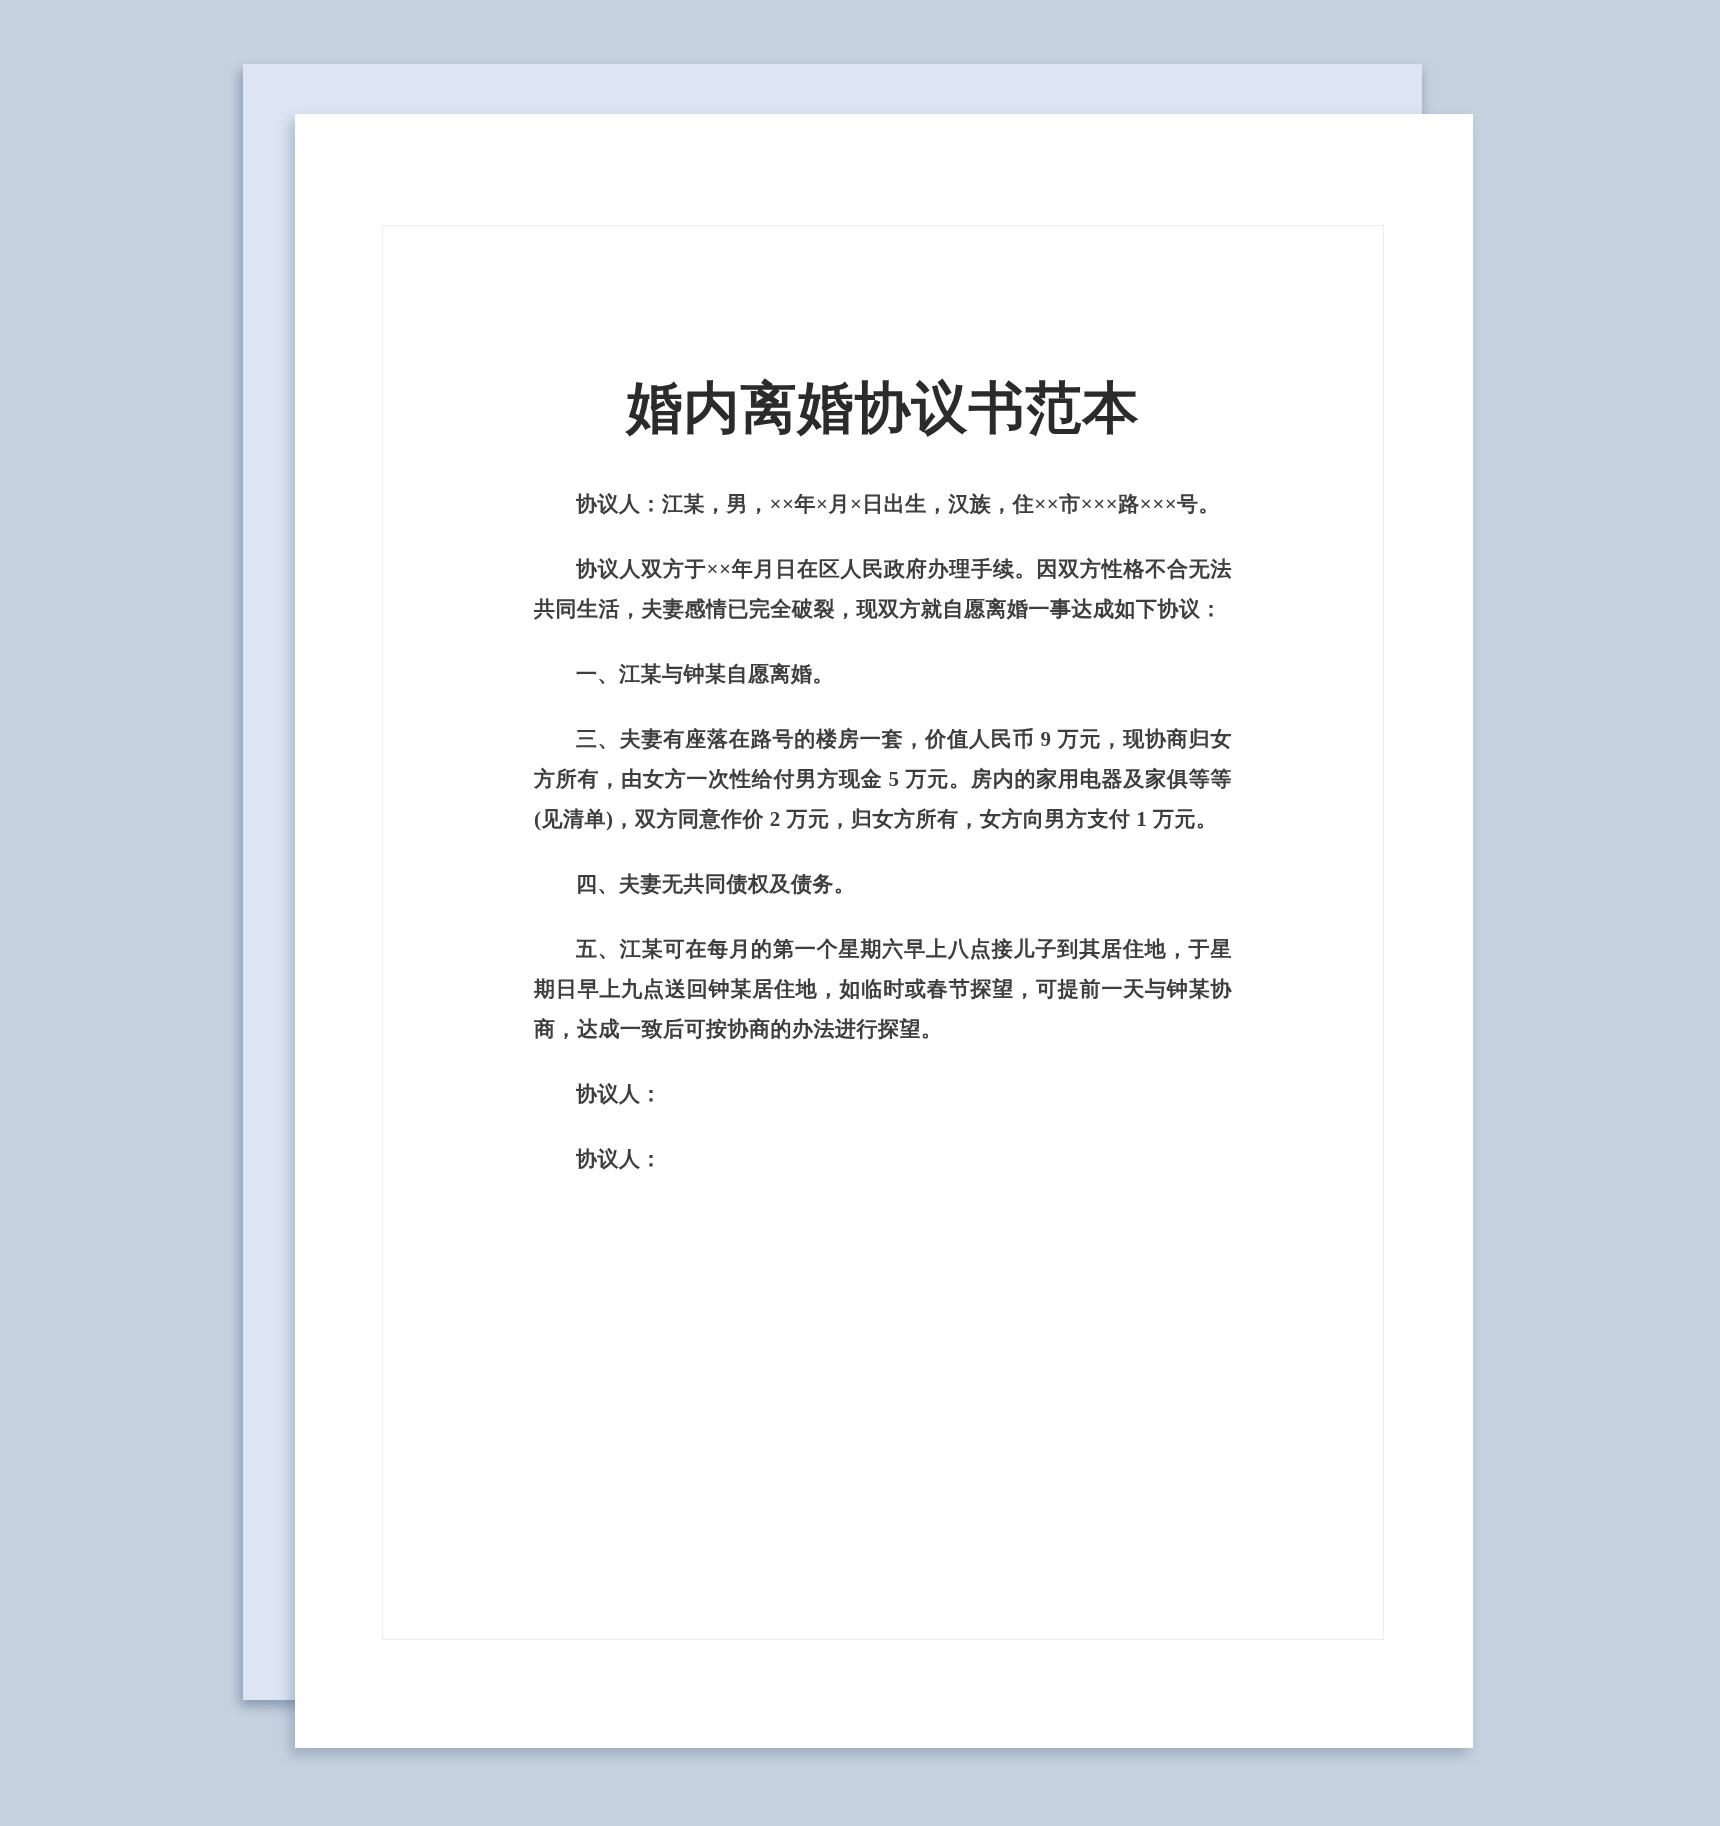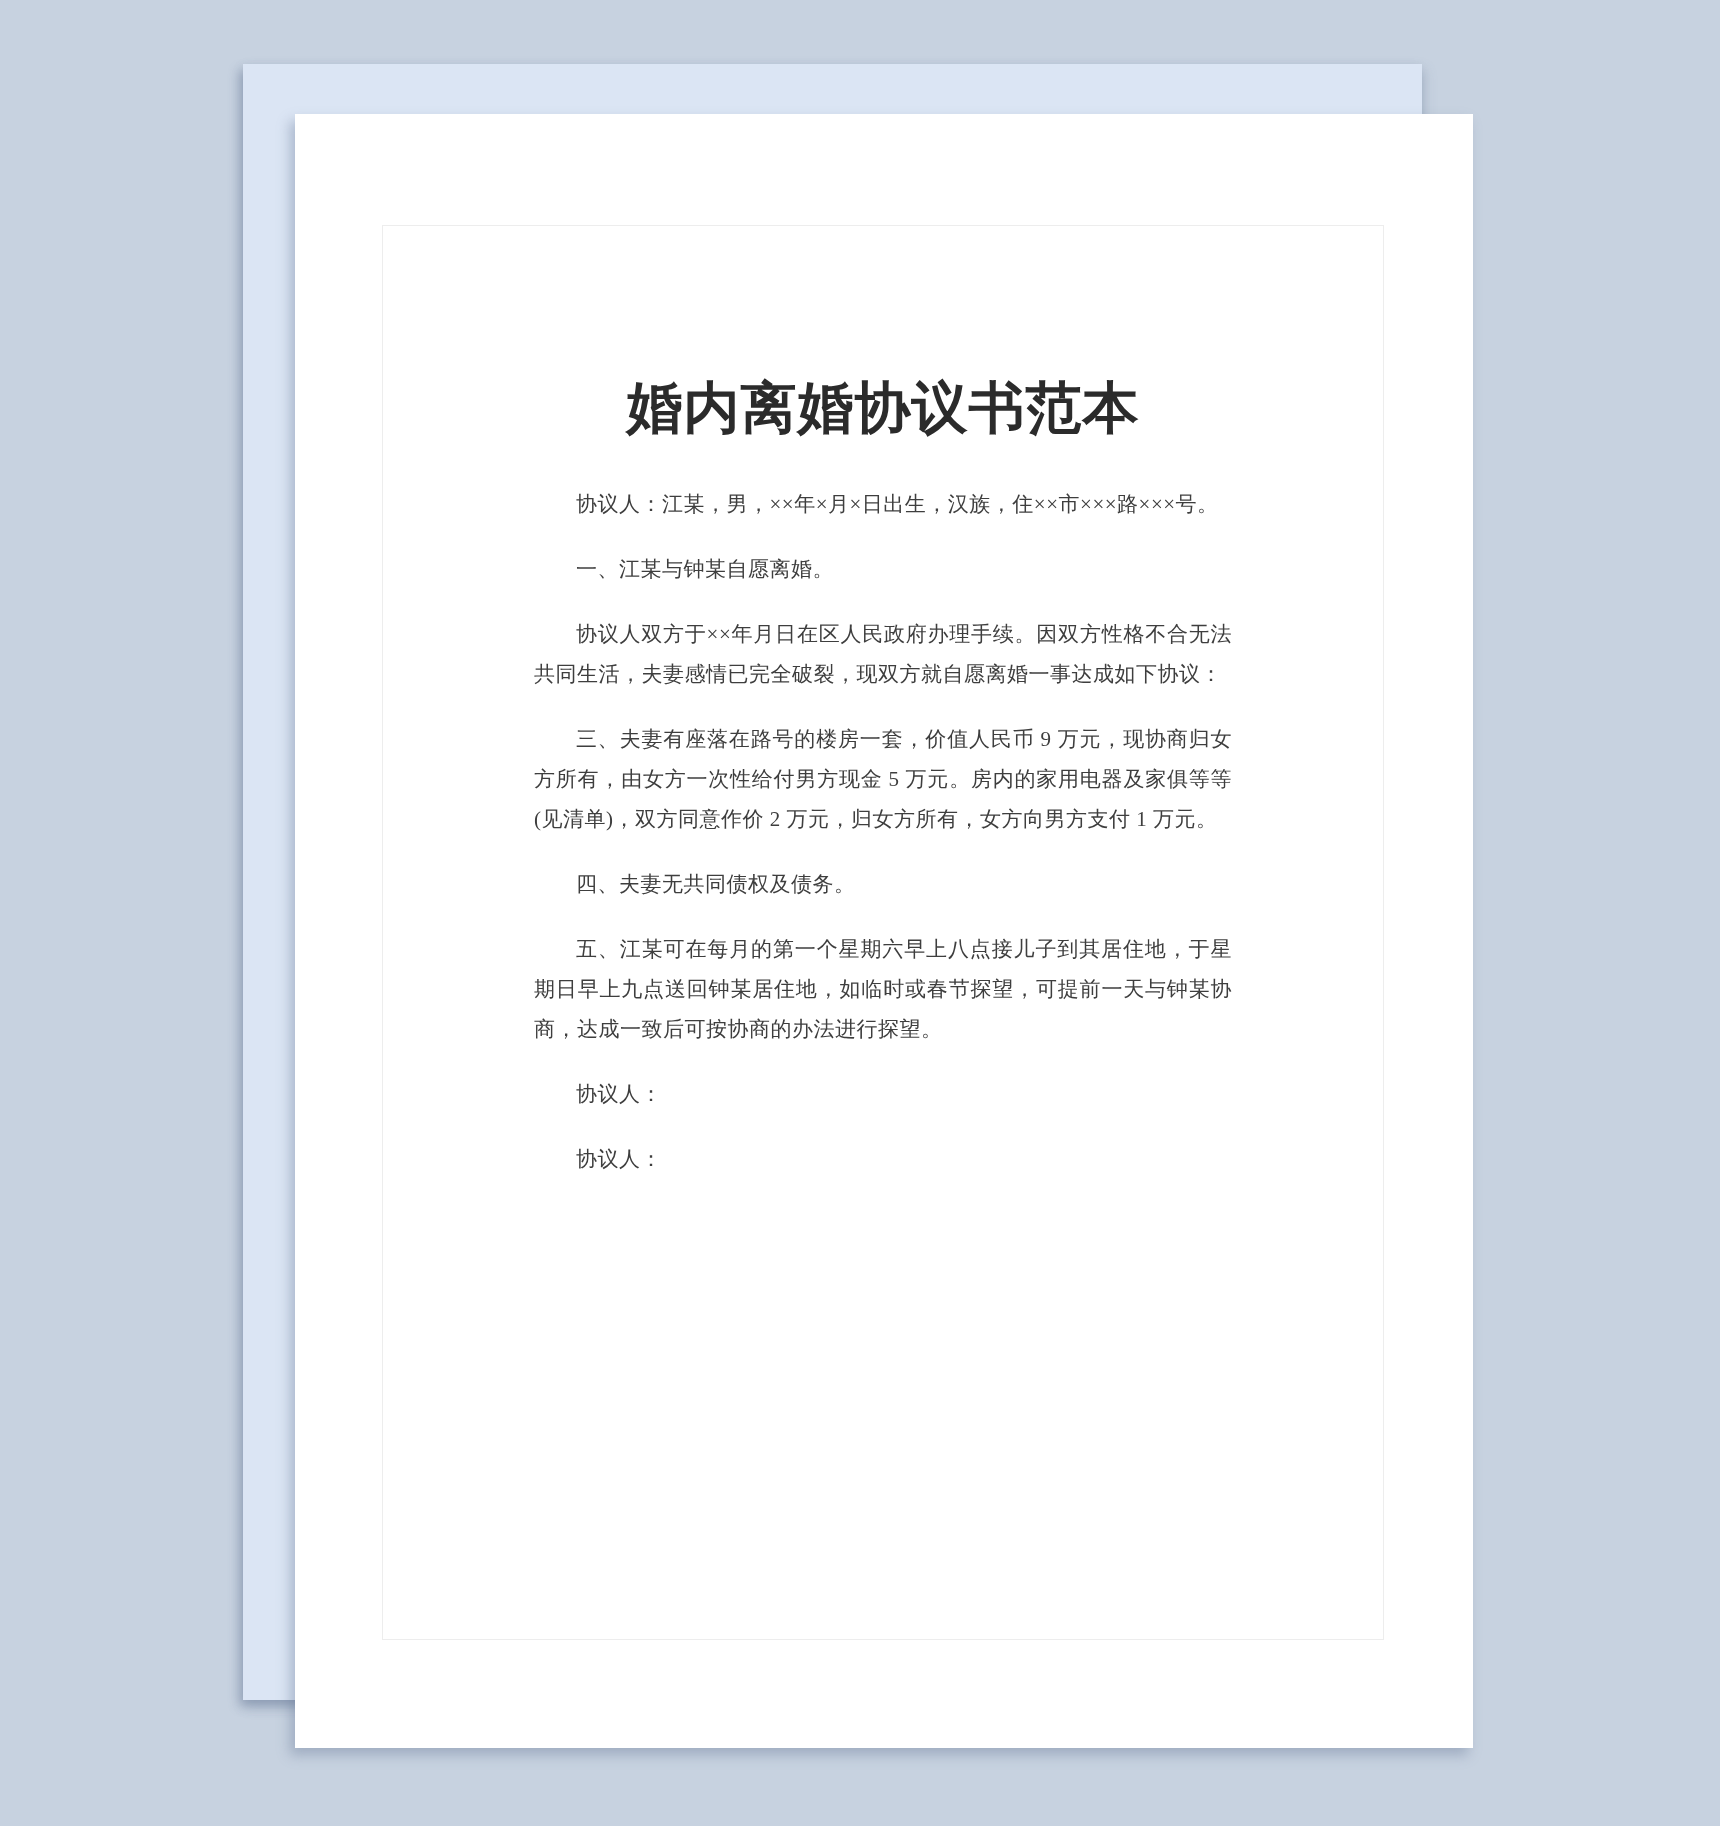--- a/index.html
+++ b/index.html
@@ -62,41 +62,42 @@
     color: #2b2b2b;
     white-space: nowrap;
   }
   .para {
     margin: 0 0 25px 0;
     font-size: 21px;
     line-height: 40px;
     text-indent: 2em;
     text-align: justify;
     letter-spacing: 0.5px;
+    font-weight: bold;
   }
   .sig {
     text-align: left;
   }
 </style>
 </head>
 <body>
 
 <div class="canvas">
 
   <div class="sheet-back"></div>
 
   <div class="page">
     <div class="inner-frame"></div>
 
     <div class="content">
       <h1 class="doc-title">婚内离婚协议书范本</h1>
 
       <p class="para">协议人：江某，男，××年×月×日出生，汉族，住××市×××路×××号。</p>
+      <p class="para">协议人双方于××年月日在区人民政府办理手续。因双方性格不合无法共同生活，夫妻感情已完全破裂，现双方就自愿离婚一事达成如下协议：</p>
       <p class="para">一、江某与钟某自愿离婚。</p>
-      <p class="para">协议人双方于××年月日在区人民政府办理手续。因双方性格不合无法共同生活，夫妻感情已完全破裂，现双方就自愿离婚一事达成如下协议：</p>
       <p class="para">三、夫妻有座落在路号的楼房一套，价值人民币 9 万元，现协商归女方所有，由女方一次性给付男方现金 5 万元。房内的家用电器及家俱等等(见清单)，双方同意作价 2 万元，归女方所有，女方向男方支付 1 万元。</p>
       <p class="para">四、夫妻无共同债权及债务。</p>
       <p class="para">五、江某可在每月的第一个星期六早上八点接儿子到其居住地，于星期日早上九点送回钟某居住地，如临时或春节探望，可提前一天与钟某协商，达成一致后可按协商的办法进行探望。</p>
 
       <p class="para sig">协议人：</p>
       <p class="para sig">协议人：</p>
     </div>
   </div>
 
 </div>

